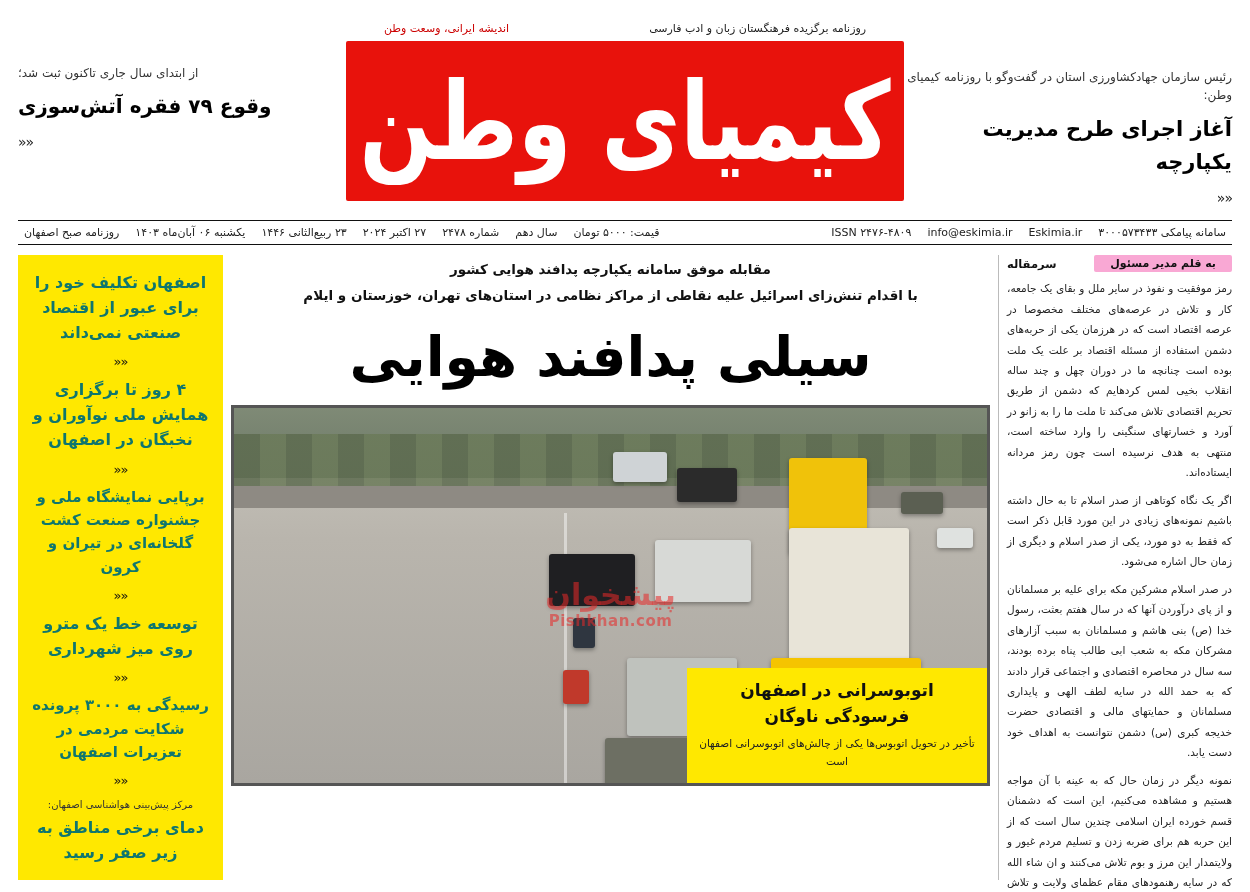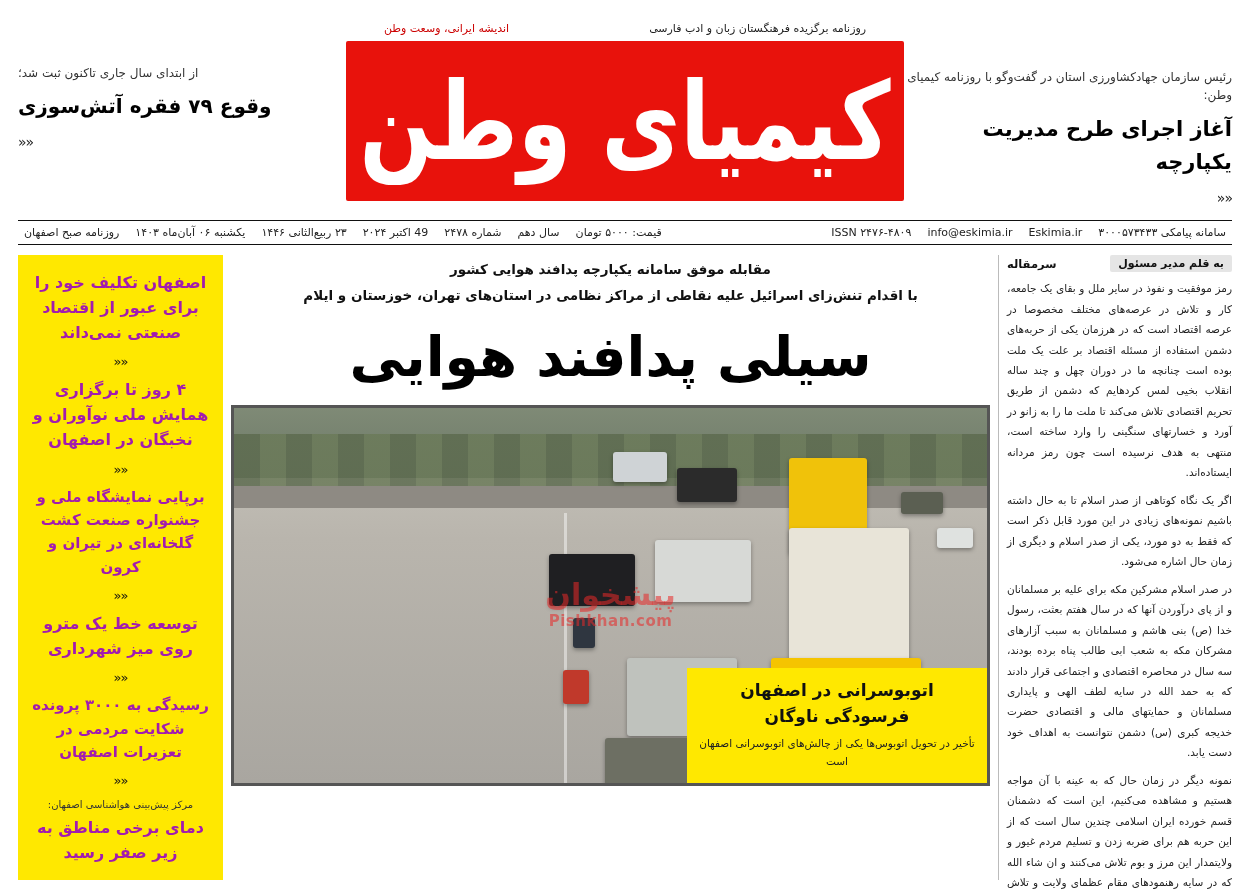--- a/index.html
+++ b/index.html
@@ -39,21 +39,21 @@
   .infobar .grp{display:flex;gap:16px;align-items:center;}
 
   
   .content{display:flex;gap:8px;margin:10px 8px 0 8px;height:625px;}
   .col-left{width:225px;flex:0 0 225px;border-left:1px solid #bbb;padding-left:8px;}
   .col-center{flex:1;min-width:0;}
   .col-right{width:205px;flex:0 0 205px;}
 
   
   .ed-tags{display:flex;justify-content:space-between;align-items:center;margin-bottom:6px;}
-  .tag-yellow{background:#e5e5e5;color:#111;font-size:11px;font-weight:bold;padding:2px 8px;border-radius:2px;}
+  .tag-yellow{background:#f9a8d4;color:#111;font-size:11px;font-weight:bold;padding:2px 16px;border-radius:2px;}
   .tag-plain{font-size:11.5px;color:#111;font-weight:bold;}
   .ed-title{font-size:19px;font-weight:bold;text-align:right;margin:4px 0 8px 0;}
   .ed-body{font-size:10.5px;line-height:1.95;text-align:justify;color:#222;}
   .ed-body p{margin:0 0 7px 0;}
 
   
   .lead-kickers{text-align:center;font-size:13.5px;font-weight:bold;line-height:1.9;color:#111;margin-top:2px;}
   .lead-title{
     text-align:center;font-size:55px;font-weight:bold;line-height:1.28;
     margin:14px 0 12px 0;color:#000;letter-spacing:-1px;
@@ -68,21 +68,21 @@
   .photo-caption{
     position:absolute;right:0;bottom:0;width:300px;background:#ffe800;padding:10px 12px 12px 12px;box-sizing:border-box;
   }
   .pc-title{font-size:17px;font-weight:bold;text-align:center;line-height:1.5;color:#111;}
   .pc-sub{font-size:10.5px;text-align:center;line-height:1.7;margin-top:6px;color:#222;}
 
   
   .side{background:#ffe800;padding:10px 10px 12px 10px;box-sizing:border-box;height:100%;}
   .side-item{text-align:center;padding:6px 2px 2px 2px;}
   .side-item .kicker{font-size:10px;color:#333;line-height:1.6;margin-bottom:3px;}
-  .side-item .title{font-size:16px;font-weight:bold;line-height:1.55;color:#a21caf;}
+  .side-item .title{font-size:16px;font-weight:bold;line-height:1.55;color:#0f766e;}
   .side-item .title.sm{font-size:15px;}
   .side-sep{text-align:center;font-size:13px;color:#111;letter-spacing:-1px;margin:7px 0 3px 0;}
 
   
   .road{position:absolute;inset:0;background:linear-gradient(180deg,#c9c6bd 0%,#b9b5ad 35%,#a9a6a0 100%);}
   .sky{position:absolute;left:0;right:0;top:0;height:70px;background:linear-gradient(180deg,#7f8a76,#6d7a68);}
   .trees{position:absolute;left:0;right:0;top:26px;height:60px;background:repeating-linear-gradient(90deg,#5d6b4f 0 26px,#6b7a59 26px 52px);opacity:.85;}
   .sidewalk{position:absolute;left:0;right:0;top:78px;height:22px;background:#8e8a83;}
   .lane{position:absolute;top:105px;bottom:0;width:3px;background:rgba(255,255,255,.45);}
   .veh{position:absolute;border-radius:3px;box-shadow:0 2px 4px rgba(0,0,0,.35);}
@@ -121,21 +121,21 @@
     <div class="grp">
       <span>سامانه پیامکی ۳۰۰۰۵۷۳۴۳۳</span>
       <span>Eskimia.ir</span>
       <span>info@eskimia.ir</span>
       <span>ISSN ۲۴۷۶-۴۸۰۹</span>
     </div>
     <div class="grp">
       <span>قیمت: ۵۰۰۰ تومان</span>
       <span>سال دهم</span>
       <span>شماره ۲۴۷۸</span>
-      <span>49 اکتبر ۲۰۲۴</span>
+      <span>۲۷ اکتبر ۲۰۲۴</span>
       <span>۲۳ ربیع‌الثانی ۱۴۴۶</span>
       <span>یکشنبه ۰۶ آبان‌ماه ۱۴۰۳</span>
       <span>روزنامه صبح اصفهان</span>
     </div>
   </div>
 
   <div class="content">
 
     <div class="col-left">
       <div class="ed-tags">

